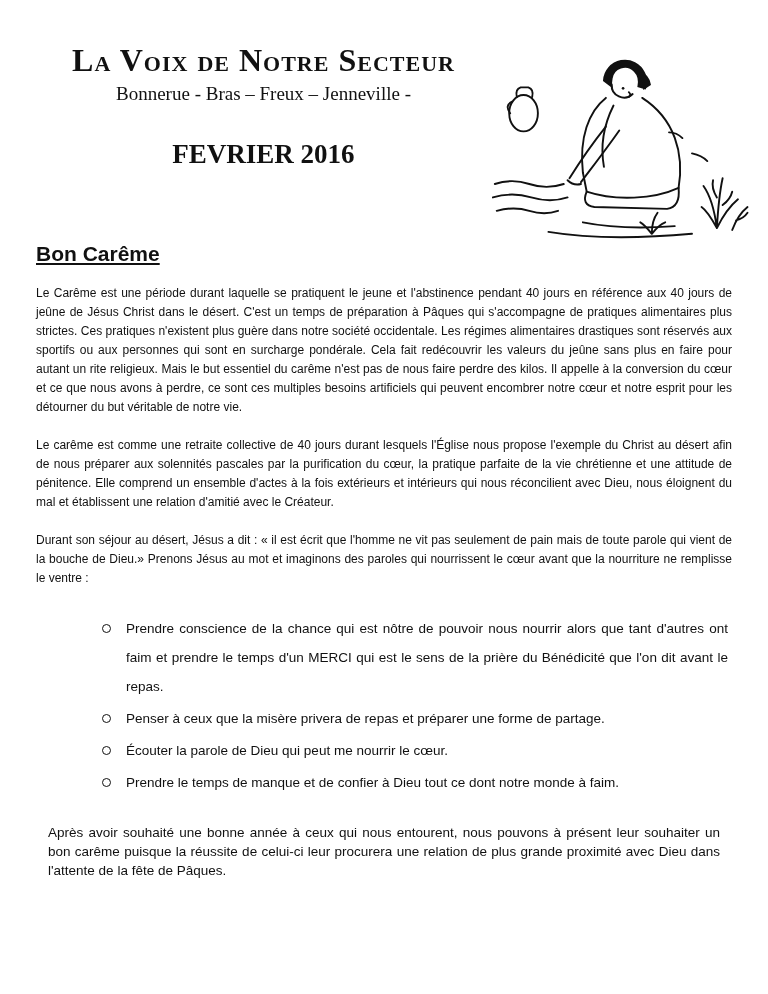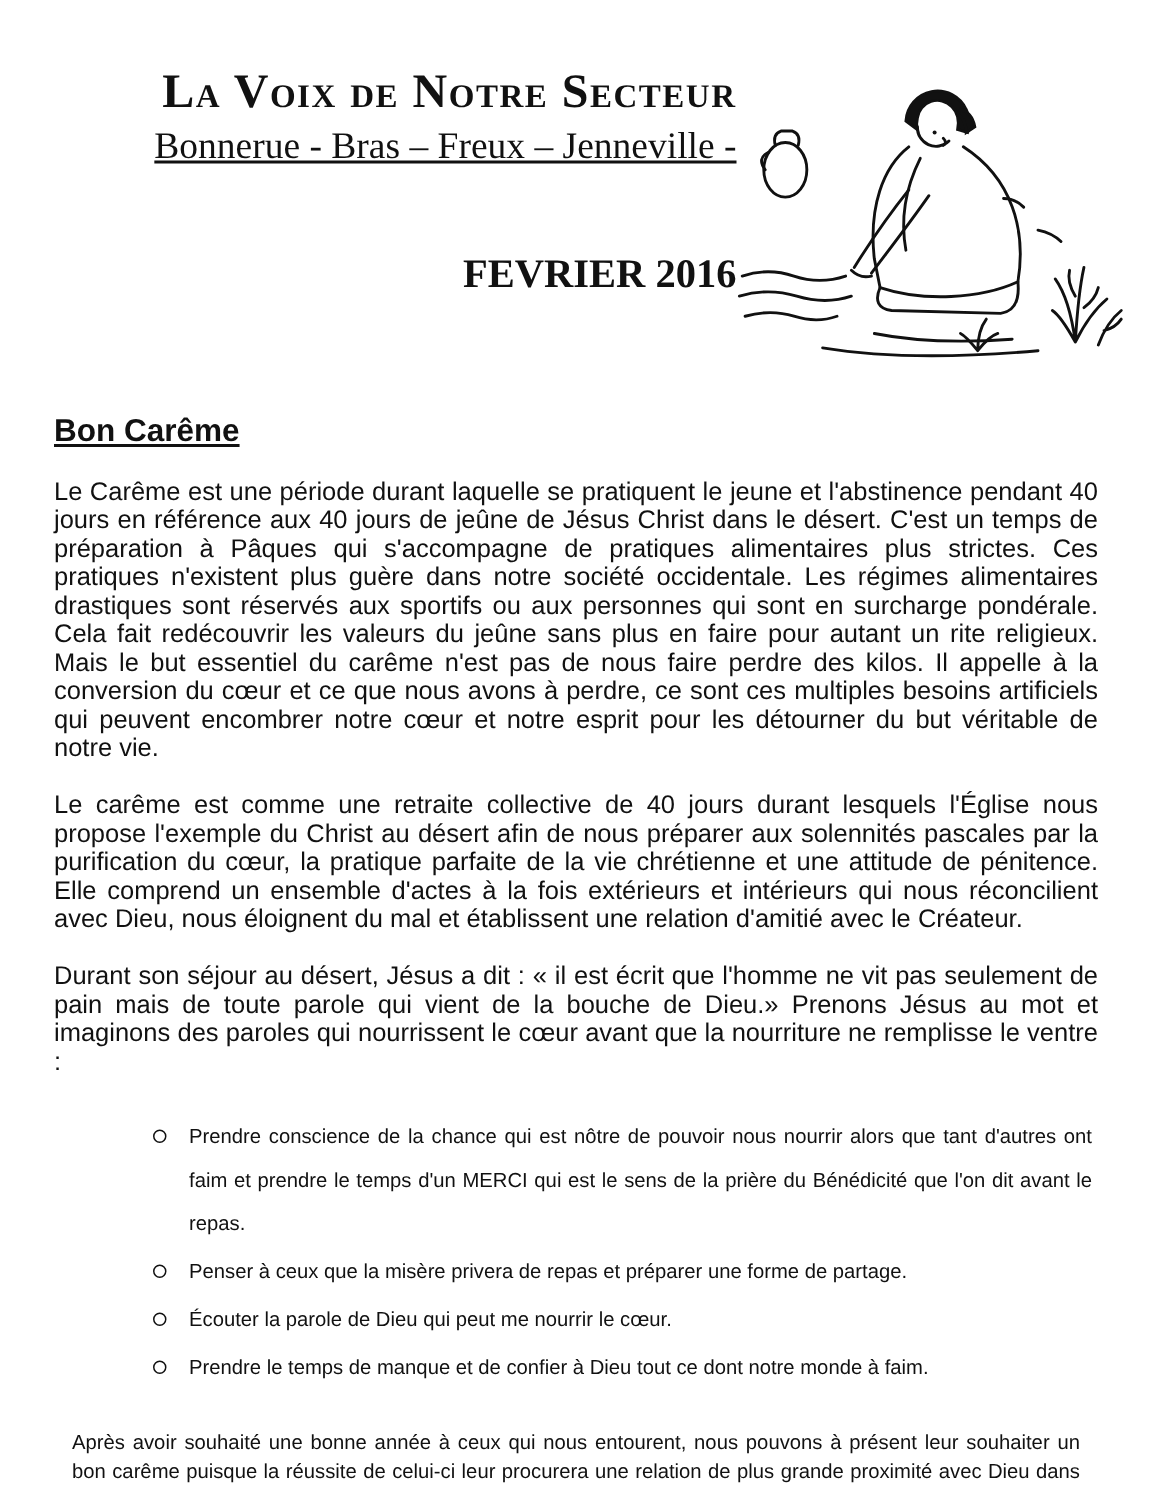--- a/index.html
+++ b/index.html
@@ -17,65 +17,63 @@
     padding: 34px 36px 30px 36px;
     font-family: "Liberation Sans", sans-serif;
   }
   
   .header {
     display: flex;
     align-items: flex-start;
   }
   .header-left {
     flex: 0 0 455px;
-    text-align: right;
+    text-align: center;
     padding-top: 10px;
   }
   .main-title {
     font-family: "Liberation Serif", serif;
     font-weight: bold;
     font-variant-caps: small-caps;
     font-size: 32px;
     letter-spacing: 1px;
     line-height: 1.05;
   }
   .villages {
     font-family: "Liberation Serif", serif;
-    font-size: 25px;
+    font-size: 19px;
     line-height: 1.25;
     margin-top: 4px;
-    text-decoration: underline;
   }
   .date-heading {
     font-family: "Liberation Serif", serif;
     font-weight: bold;
     font-size: 27px;
-    margin-top: 54px;
+    margin-top: 34px;
   }
   .header-right {
     flex: 1 1 auto;
     display: flex;
     justify-content: flex-end;
   }
   .illustration {
     width: 268px;
     height: 204px;
     margin-top: 4px;
   }
   
   .section-heading {
     font-family: "Liberation Sans", sans-serif;
     font-weight: bold;
     font-size: 21px;
     text-decoration: underline;
-    margin-top: 34px;
     margin-bottom: 18px;
   }
   .para {
-    font-size: 17px;
+    font-size: 12px;
     line-height: 19px;
     text-align: justify;
     margin: 0 0 19px 0;
   }
   
   .bullets {
     list-style: none;
     margin: 26px 0 26px 0;
     padding: 0 4px 0 66px;
   }

